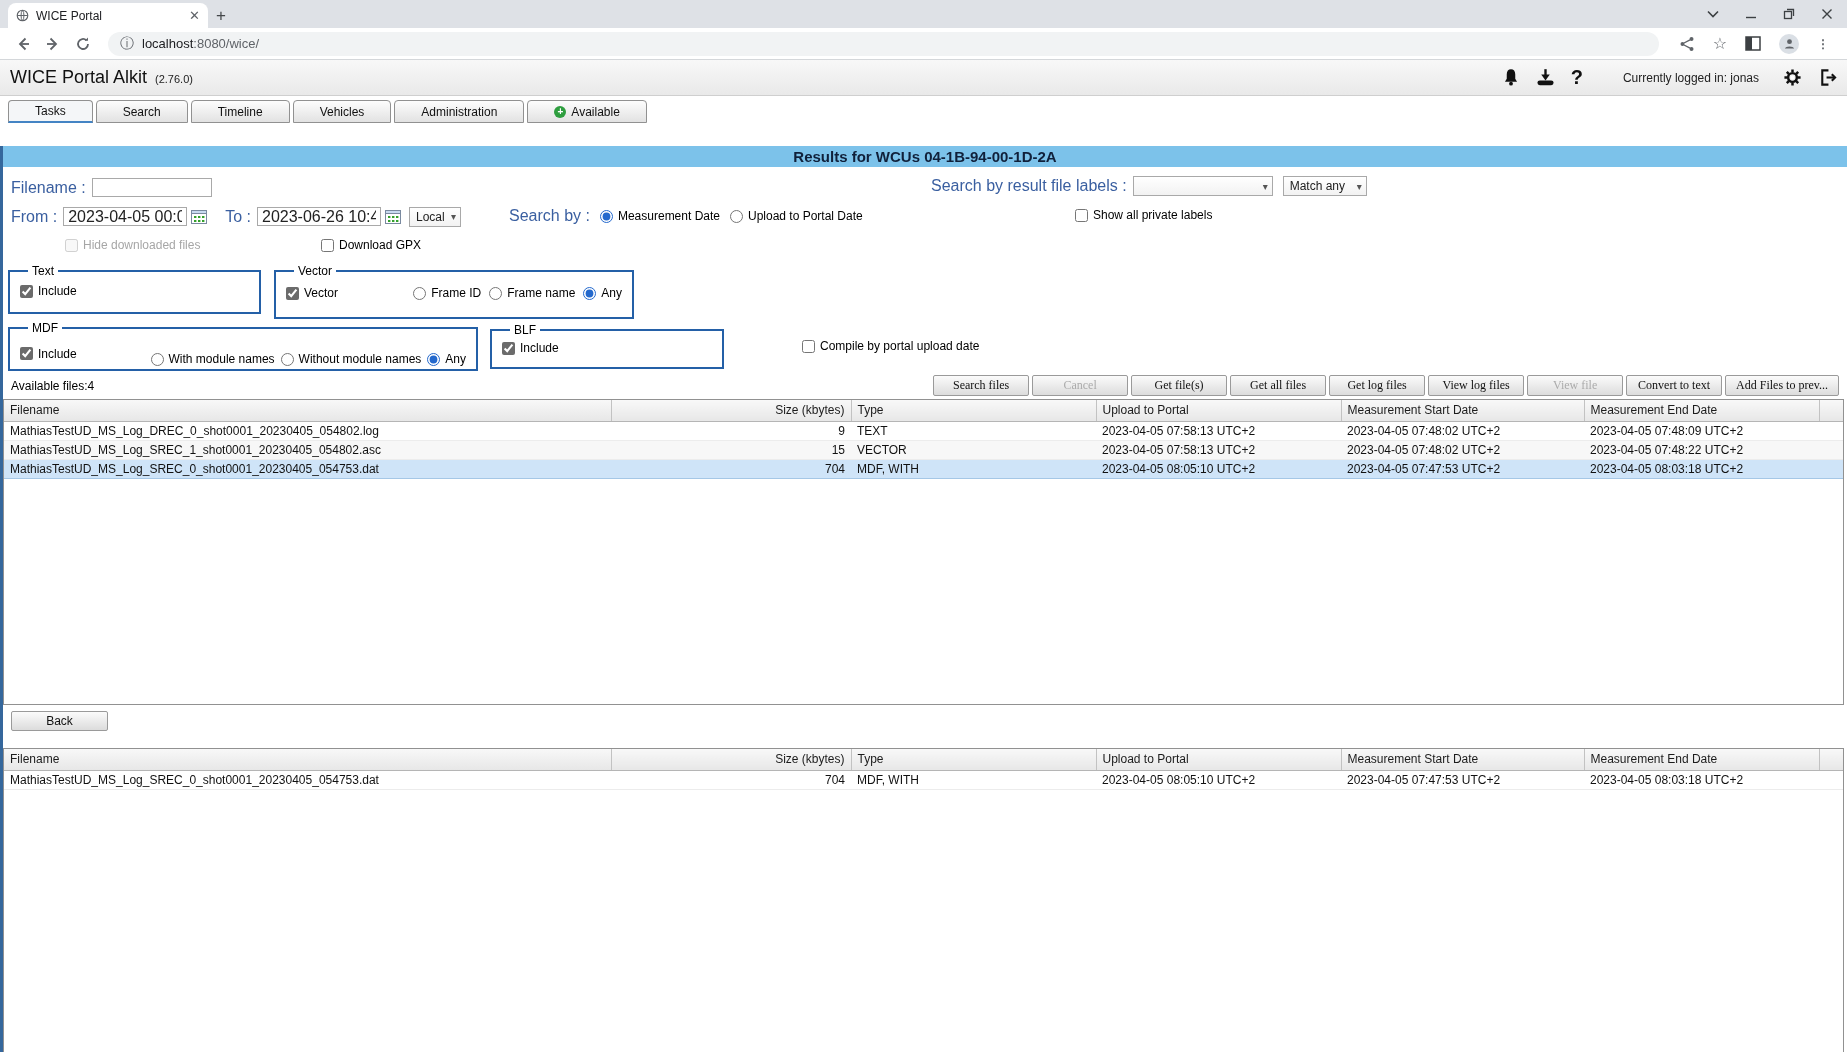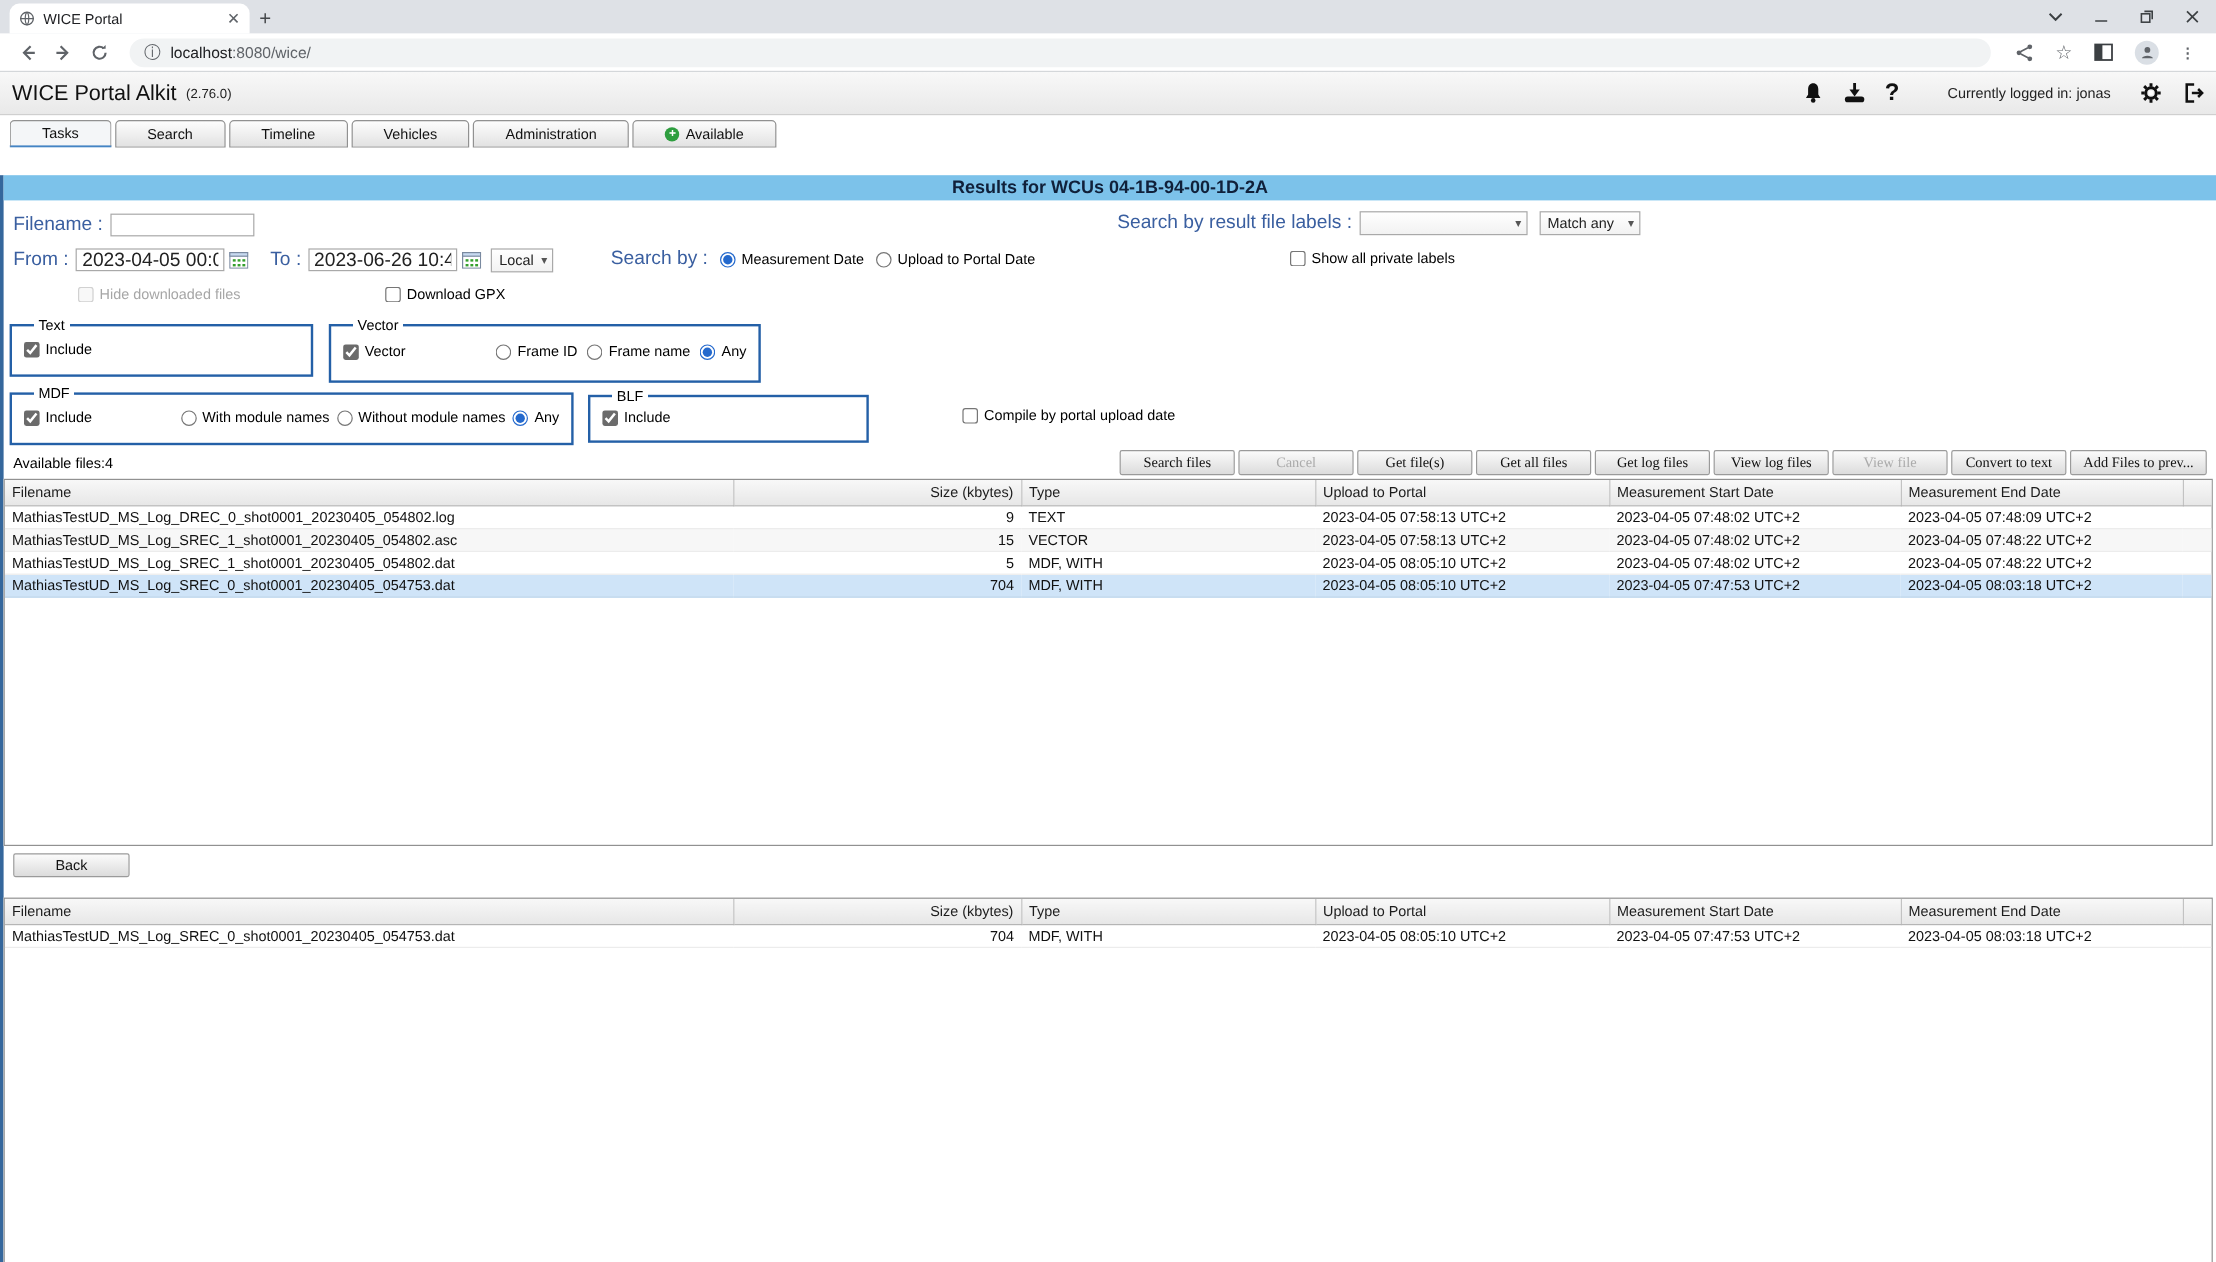--- a/index.html
+++ b/index.html
@@ -377,21 +377,21 @@
     </div>
 
     <div class="fs-row2">
       <fieldset style="width:470px; height:50px;">
         <legend>MDF</legend>
         <div class="fs-inner" style="margin-top:6px;">
           <label class="cb-row">
             <input type="checkbox" checked="" style="">
             <span>Include</span>
           </label>
-          <div class="rgroup" style="gap:6px;">
+          <div class="rgroup" style="gap:6px;margin-top:11px;">
             <label class="cb-row">
               <input type="radio" name="mdfmode" style="">
               <span>With module names</span>
             </label>
             <label class="cb-row">
               <input type="radio" name="mdfmode" style="">
               <span>Without module names</span>
             </label>
             <label class="cb-row">
               <input type="radio" name="mdfmode" checked="" style="">
@@ -465,29 +465,20 @@
         </tr>
         <tr class="alt">
           <td>MathiasTestUD_MS_Log_SREC_1_shot0001_20230405_054802.asc</td>
           <td class="num">15</td>
           <td>VECTOR</td>
           <td>2023-04-05 07:58:13 UTC+2</td>
           <td>2023-04-05 07:48:02 UTC+2</td>
           <td>2023-04-05 07:48:22 UTC+2</td>
           <td></td>
         </tr>
-        <tr>
-          <td>MathiasTestUD_MS_Log_SREC_1_shot0001_20230405_054802.dat</td>
-          <td class="num">5</td>
-          <td>MDF, WITH</td>
-          <td>2023-04-05 08:05:10 UTC+2</td>
-          <td>2023-04-05 07:48:02 UTC+2</td>
-          <td>2023-04-05 07:48:22 UTC+2</td>
-          <td></td>
-        </tr>
         <tr class="selected">
           <td>MathiasTestUD_MS_Log_SREC_0_shot0001_20230405_054753.dat</td>
           <td class="num">704</td>
           <td>MDF, WITH</td>
           <td>2023-04-05 08:05:10 UTC+2</td>
           <td>2023-04-05 07:47:53 UTC+2</td>
           <td>2023-04-05 08:03:18 UTC+2</td>
           <td></td>
         </tr>
       </tbody>

